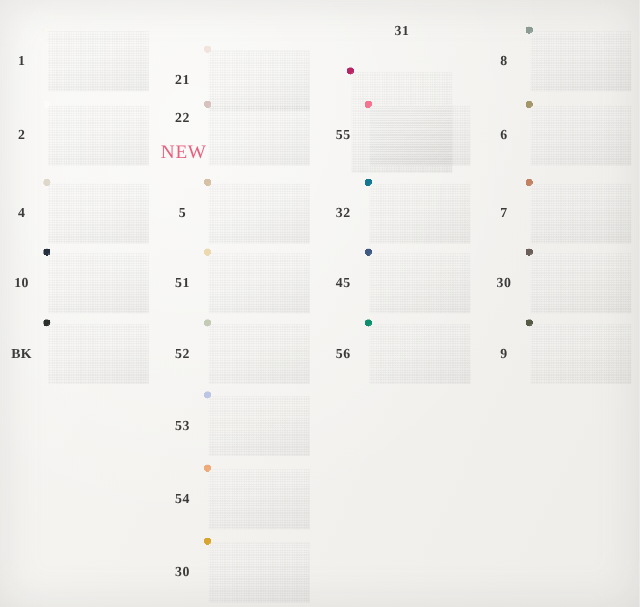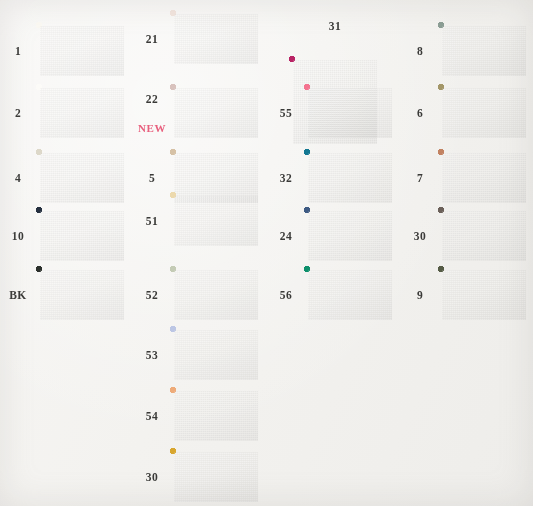--- a/index.html
+++ b/index.html
@@ -64,22 +64,22 @@
   }
   .swatch-label {
     font-size: 11.5px;
     font-weight: bold;
     color: #3a3a38;
     letter-spacing: 0.4px;
     line-height: 12px;
     display: block;
   }
   .swatch-new-tag {
-    font-size: 11px;
-    font-weight: bold;
+    font-size: 16px;
+    font-weight: normal;
     color: #e8607e;
     letter-spacing: 0.6px;
     line-height: 12px;
     display: block;
     margin-top: 17px;
   }
 
   
   .fabric-chip-wrap {
     position: relative;
@@ -193,21 +193,21 @@
             <svg class="chip-svg" viewBox="0 0 92 58" width="92" height="58">
               <path d="M 0 0 A 3.066666666666667 3.066666666666667 0 0 1 6.133333333333334 0 A 3.066666666666667 3.066666666666667 0 0 1 12.266666666666667 0 A 3.066666666666667 3.066666666666667 0 0 1 18.400000000000002 0 A 3.066666666666667 3.066666666666667 0 0 1 24.533333333333335 0 A 3.066666666666667 3.066666666666667 0 0 1 30.666666666666668 0 A 3.066666666666667 3.066666666666667 0 0 1 36.800000000000004 0 A 3.066666666666667 3.066666666666667 0 0 1 42.93333333333334 0 A 3.066666666666667 3.066666666666667 0 0 1 49.06666666666667 0 A 3.066666666666667 3.066666666666667 0 0 1 55.2 0 A 3.066666666666667 3.066666666666667 0 0 1 61.333333333333336 0 A 3.066666666666667 3.066666666666667 0 0 1 67.46666666666667 0 A 3.066666666666667 3.066666666666667 0 0 1 73.60000000000001 0 A 3.066666666666667 3.066666666666667 0 0 1 79.73333333333333 0 A 3.066666666666667 3.066666666666667 0 0 1 85.86666666666667 0 A 3.066666666666667 3.066666666666667 0 0 1 92 0 A 2.9 2.9 0 0 1 92 5.8 A 2.9 2.9 0 0 1 92 11.6 A 2.9 2.9 0 0 1 92 17.4 A 2.9 2.9 0 0 1 92 23.2 A 2.9 2.9 0 0 1 92 29 A 2.9 2.9 0 0 1 92 34.8 A 2.9 2.9 0 0 1 92 40.6 A 2.9 2.9 0 0 1 92 46.4 A 2.9 2.9 0 0 1 92 52.199999999999996 A 2.9 2.9 0 0 1 92 58 A 3.066666666666667 3.066666666666667 0 0 1 85.86666666666667 58 A 3.066666666666667 3.066666666666667 0 0 1 79.73333333333333 58 A 3.066666666666667 3.066666666666667 0 0 1 73.60000000000001 58 A 3.066666666666667 3.066666666666667 0 0 1 67.46666666666667 58 A 3.066666666666667 3.066666666666667 0 0 1 61.333333333333336 58 A 3.066666666666667 3.066666666666667 0 0 1 55.2 58 A 3.066666666666667 3.066666666666667 0 0 1 49.06666666666667 58 A 3.066666666666667 3.066666666666667 0 0 1 42.93333333333334 58 A 3.066666666666667 3.066666666666667 0 0 1 36.800000000000004 58 A 3.066666666666667 3.066666666666667 0 0 1 30.666666666666668 58 A 3.066666666666667 3.066666666666667 0 0 1 24.533333333333335 58 A 3.066666666666667 3.066666666666667 0 0 1 18.400000000000002 58 A 3.066666666666667 3.066666666666667 0 0 1 12.266666666666667 58 A 3.066666666666667 3.066666666666667 0 0 1 6.133333333333334 58 A 3.066666666666667 3.066666666666667 0 0 1 0 58 A 2.9 2.9 0 0 1 0 52.199999999999996 A 2.9 2.9 0 0 1 0 46.4 A 2.9 2.9 0 0 1 0 40.6 A 2.9 2.9 0 0 1 0 34.8 A 2.9 2.9 0 0 1 0 29 A 2.9 2.9 0 0 1 0 23.2 A 2.9 2.9 0 0 1 0 17.4 A 2.9 2.9 0 0 1 0 11.6 A 2.9 2.9 0 0 1 0 5.8 A 2.9 2.9 0 0 1 0 0 Z" fill="#2c302c"></path>
             </svg>
           </div>
           <div class="chip-texture"></div>
           <div class="chip-sheen"></div>
         </div>
       </div>
     </div>
   <div class="swatch-column" id="column-2">
-      <div class="swatch-row" style="top: 8px;">
+      <div class="swatch-row" style="top: 36px;">
         <div class="swatch-label-box">
           <span class="swatch-label">21</span>
         </div>
         <div class="fabric-chip-wrap">
           <div class="fabric-chip">
             <svg class="chip-svg" viewBox="0 0 92 58" width="92" height="58">
               <path d="M 0 0 A 3.066666666666667 3.066666666666667 0 0 1 6.133333333333334 0 A 3.066666666666667 3.066666666666667 0 0 1 12.266666666666667 0 A 3.066666666666667 3.066666666666667 0 0 1 18.400000000000002 0 A 3.066666666666667 3.066666666666667 0 0 1 24.533333333333335 0 A 3.066666666666667 3.066666666666667 0 0 1 30.666666666666668 0 A 3.066666666666667 3.066666666666667 0 0 1 36.800000000000004 0 A 3.066666666666667 3.066666666666667 0 0 1 42.93333333333334 0 A 3.066666666666667 3.066666666666667 0 0 1 49.06666666666667 0 A 3.066666666666667 3.066666666666667 0 0 1 55.2 0 A 3.066666666666667 3.066666666666667 0 0 1 61.333333333333336 0 A 3.066666666666667 3.066666666666667 0 0 1 67.46666666666667 0 A 3.066666666666667 3.066666666666667 0 0 1 73.60000000000001 0 A 3.066666666666667 3.066666666666667 0 0 1 79.73333333333333 0 A 3.066666666666667 3.066666666666667 0 0 1 85.86666666666667 0 A 3.066666666666667 3.066666666666667 0 0 1 92 0 A 2.9 2.9 0 0 1 92 5.8 A 2.9 2.9 0 0 1 92 11.6 A 2.9 2.9 0 0 1 92 17.4 A 2.9 2.9 0 0 1 92 23.2 A 2.9 2.9 0 0 1 92 29 A 2.9 2.9 0 0 1 92 34.8 A 2.9 2.9 0 0 1 92 40.6 A 2.9 2.9 0 0 1 92 46.4 A 2.9 2.9 0 0 1 92 52.199999999999996 A 2.9 2.9 0 0 1 92 58 A 3.066666666666667 3.066666666666667 0 0 1 85.86666666666667 58 A 3.066666666666667 3.066666666666667 0 0 1 79.73333333333333 58 A 3.066666666666667 3.066666666666667 0 0 1 73.60000000000001 58 A 3.066666666666667 3.066666666666667 0 0 1 67.46666666666667 58 A 3.066666666666667 3.066666666666667 0 0 1 61.333333333333336 58 A 3.066666666666667 3.066666666666667 0 0 1 55.2 58 A 3.066666666666667 3.066666666666667 0 0 1 49.06666666666667 58 A 3.066666666666667 3.066666666666667 0 0 1 42.93333333333334 58 A 3.066666666666667 3.066666666666667 0 0 1 36.800000000000004 58 A 3.066666666666667 3.066666666666667 0 0 1 30.666666666666668 58 A 3.066666666666667 3.066666666666667 0 0 1 24.533333333333335 58 A 3.066666666666667 3.066666666666667 0 0 1 18.400000000000002 58 A 3.066666666666667 3.066666666666667 0 0 1 12.266666666666667 58 A 3.066666666666667 3.066666666666667 0 0 1 6.133333333333334 58 A 3.066666666666667 3.066666666666667 0 0 1 0 58 A 2.9 2.9 0 0 1 0 52.199999999999996 A 2.9 2.9 0 0 1 0 46.4 A 2.9 2.9 0 0 1 0 40.6 A 2.9 2.9 0 0 1 0 34.8 A 2.9 2.9 0 0 1 0 29 A 2.9 2.9 0 0 1 0 23.2 A 2.9 2.9 0 0 1 0 17.4 A 2.9 2.9 0 0 1 0 11.6 A 2.9 2.9 0 0 1 0 5.8 A 2.9 2.9 0 0 1 0 0 Z" fill="#f2e4dd"></path>
             </svg>
           </div>
           <div class="chip-texture"></div>
@@ -236,21 +236,21 @@
         <div class="fabric-chip-wrap">
           <div class="fabric-chip">
             <svg class="chip-svg" viewBox="0 0 92 58" width="92" height="58">
               <path d="M 0 0 A 3.066666666666667 3.066666666666667 0 0 1 6.133333333333334 0 A 3.066666666666667 3.066666666666667 0 0 1 12.266666666666667 0 A 3.066666666666667 3.066666666666667 0 0 1 18.400000000000002 0 A 3.066666666666667 3.066666666666667 0 0 1 24.533333333333335 0 A 3.066666666666667 3.066666666666667 0 0 1 30.666666666666668 0 A 3.066666666666667 3.066666666666667 0 0 1 36.800000000000004 0 A 3.066666666666667 3.066666666666667 0 0 1 42.93333333333334 0 A 3.066666666666667 3.066666666666667 0 0 1 49.06666666666667 0 A 3.066666666666667 3.066666666666667 0 0 1 55.2 0 A 3.066666666666667 3.066666666666667 0 0 1 61.333333333333336 0 A 3.066666666666667 3.066666666666667 0 0 1 67.46666666666667 0 A 3.066666666666667 3.066666666666667 0 0 1 73.60000000000001 0 A 3.066666666666667 3.066666666666667 0 0 1 79.73333333333333 0 A 3.066666666666667 3.066666666666667 0 0 1 85.86666666666667 0 A 3.066666666666667 3.066666666666667 0 0 1 92 0 A 2.9 2.9 0 0 1 92 5.8 A 2.9 2.9 0 0 1 92 11.6 A 2.9 2.9 0 0 1 92 17.4 A 2.9 2.9 0 0 1 92 23.2 A 2.9 2.9 0 0 1 92 29 A 2.9 2.9 0 0 1 92 34.8 A 2.9 2.9 0 0 1 92 40.6 A 2.9 2.9 0 0 1 92 46.4 A 2.9 2.9 0 0 1 92 52.199999999999996 A 2.9 2.9 0 0 1 92 58 A 3.066666666666667 3.066666666666667 0 0 1 85.86666666666667 58 A 3.066666666666667 3.066666666666667 0 0 1 79.73333333333333 58 A 3.066666666666667 3.066666666666667 0 0 1 73.60000000000001 58 A 3.066666666666667 3.066666666666667 0 0 1 67.46666666666667 58 A 3.066666666666667 3.066666666666667 0 0 1 61.333333333333336 58 A 3.066666666666667 3.066666666666667 0 0 1 55.2 58 A 3.066666666666667 3.066666666666667 0 0 1 49.06666666666667 58 A 3.066666666666667 3.066666666666667 0 0 1 42.93333333333334 58 A 3.066666666666667 3.066666666666667 0 0 1 36.800000000000004 58 A 3.066666666666667 3.066666666666667 0 0 1 30.666666666666668 58 A 3.066666666666667 3.066666666666667 0 0 1 24.533333333333335 58 A 3.066666666666667 3.066666666666667 0 0 1 18.400000000000002 58 A 3.066666666666667 3.066666666666667 0 0 1 12.266666666666667 58 A 3.066666666666667 3.066666666666667 0 0 1 6.133333333333334 58 A 3.066666666666667 3.066666666666667 0 0 1 0 58 A 2.9 2.9 0 0 1 0 52.199999999999996 A 2.9 2.9 0 0 1 0 46.4 A 2.9 2.9 0 0 1 0 40.6 A 2.9 2.9 0 0 1 0 34.8 A 2.9 2.9 0 0 1 0 29 A 2.9 2.9 0 0 1 0 23.2 A 2.9 2.9 0 0 1 0 17.4 A 2.9 2.9 0 0 1 0 11.6 A 2.9 2.9 0 0 1 0 5.8 A 2.9 2.9 0 0 1 0 0 Z" fill="#d6c1a5"></path>
             </svg>
           </div>
           <div class="chip-texture"></div>
           <div class="chip-sheen"></div>
         </div>
       </div>
-      <div class="swatch-row" style="top: 190px;">
+      <div class="swatch-row" style="top: 205px;">
         <div class="swatch-label-box">
           <span class="swatch-label">51</span>
         </div>
         <div class="fabric-chip-wrap">
           <div class="fabric-chip">
             <svg class="chip-svg" viewBox="0 0 92 58" width="92" height="58">
               <path d="M 0 0 A 3.066666666666667 3.066666666666667 0 0 1 6.133333333333334 0 A 3.066666666666667 3.066666666666667 0 0 1 12.266666666666667 0 A 3.066666666666667 3.066666666666667 0 0 1 18.400000000000002 0 A 3.066666666666667 3.066666666666667 0 0 1 24.533333333333335 0 A 3.066666666666667 3.066666666666667 0 0 1 30.666666666666668 0 A 3.066666666666667 3.066666666666667 0 0 1 36.800000000000004 0 A 3.066666666666667 3.066666666666667 0 0 1 42.93333333333334 0 A 3.066666666666667 3.066666666666667 0 0 1 49.06666666666667 0 A 3.066666666666667 3.066666666666667 0 0 1 55.2 0 A 3.066666666666667 3.066666666666667 0 0 1 61.333333333333336 0 A 3.066666666666667 3.066666666666667 0 0 1 67.46666666666667 0 A 3.066666666666667 3.066666666666667 0 0 1 73.60000000000001 0 A 3.066666666666667 3.066666666666667 0 0 1 79.73333333333333 0 A 3.066666666666667 3.066666666666667 0 0 1 85.86666666666667 0 A 3.066666666666667 3.066666666666667 0 0 1 92 0 A 2.9 2.9 0 0 1 92 5.8 A 2.9 2.9 0 0 1 92 11.6 A 2.9 2.9 0 0 1 92 17.4 A 2.9 2.9 0 0 1 92 23.2 A 2.9 2.9 0 0 1 92 29 A 2.9 2.9 0 0 1 92 34.8 A 2.9 2.9 0 0 1 92 40.6 A 2.9 2.9 0 0 1 92 46.4 A 2.9 2.9 0 0 1 92 52.199999999999996 A 2.9 2.9 0 0 1 92 58 A 3.066666666666667 3.066666666666667 0 0 1 85.86666666666667 58 A 3.066666666666667 3.066666666666667 0 0 1 79.73333333333333 58 A 3.066666666666667 3.066666666666667 0 0 1 73.60000000000001 58 A 3.066666666666667 3.066666666666667 0 0 1 67.46666666666667 58 A 3.066666666666667 3.066666666666667 0 0 1 61.333333333333336 58 A 3.066666666666667 3.066666666666667 0 0 1 55.2 58 A 3.066666666666667 3.066666666666667 0 0 1 49.06666666666667 58 A 3.066666666666667 3.066666666666667 0 0 1 42.93333333333334 58 A 3.066666666666667 3.066666666666667 0 0 1 36.800000000000004 58 A 3.066666666666667 3.066666666666667 0 0 1 30.666666666666668 58 A 3.066666666666667 3.066666666666667 0 0 1 24.533333333333335 58 A 3.066666666666667 3.066666666666667 0 0 1 18.400000000000002 58 A 3.066666666666667 3.066666666666667 0 0 1 12.266666666666667 58 A 3.066666666666667 3.066666666666667 0 0 1 6.133333333333334 58 A 3.066666666666667 3.066666666666667 0 0 1 0 58 A 2.9 2.9 0 0 1 0 52.199999999999996 A 2.9 2.9 0 0 1 0 46.4 A 2.9 2.9 0 0 1 0 40.6 A 2.9 2.9 0 0 1 0 34.8 A 2.9 2.9 0 0 1 0 29 A 2.9 2.9 0 0 1 0 23.2 A 2.9 2.9 0 0 1 0 17.4 A 2.9 2.9 0 0 1 0 11.6 A 2.9 2.9 0 0 1 0 5.8 A 2.9 2.9 0 0 1 0 0 Z" fill="#ecd9ad"></path>
             </svg>
           </div>
           <div class="chip-texture"></div>
@@ -352,21 +352,21 @@
             <svg class="chip-svg" viewBox="0 0 92 58" width="92" height="58">
               <path d="M 0 0 A 3.066666666666667 3.066666666666667 0 0 1 6.133333333333334 0 A 3.066666666666667 3.066666666666667 0 0 1 12.266666666666667 0 A 3.066666666666667 3.066666666666667 0 0 1 18.400000000000002 0 A 3.066666666666667 3.066666666666667 0 0 1 24.533333333333335 0 A 3.066666666666667 3.066666666666667 0 0 1 30.666666666666668 0 A 3.066666666666667 3.066666666666667 0 0 1 36.800000000000004 0 A 3.066666666666667 3.066666666666667 0 0 1 42.93333333333334 0 A 3.066666666666667 3.066666666666667 0 0 1 49.06666666666667 0 A 3.066666666666667 3.066666666666667 0 0 1 55.2 0 A 3.066666666666667 3.066666666666667 0 0 1 61.333333333333336 0 A 3.066666666666667 3.066666666666667 0 0 1 67.46666666666667 0 A 3.066666666666667 3.066666666666667 0 0 1 73.60000000000001 0 A 3.066666666666667 3.066666666666667 0 0 1 79.73333333333333 0 A 3.066666666666667 3.066666666666667 0 0 1 85.86666666666667 0 A 3.066666666666667 3.066666666666667 0 0 1 92 0 A 2.9 2.9 0 0 1 92 5.8 A 2.9 2.9 0 0 1 92 11.6 A 2.9 2.9 0 0 1 92 17.4 A 2.9 2.9 0 0 1 92 23.2 A 2.9 2.9 0 0 1 92 29 A 2.9 2.9 0 0 1 92 34.8 A 2.9 2.9 0 0 1 92 40.6 A 2.9 2.9 0 0 1 92 46.4 A 2.9 2.9 0 0 1 92 52.199999999999996 A 2.9 2.9 0 0 1 92 58 A 3.066666666666667 3.066666666666667 0 0 1 85.86666666666667 58 A 3.066666666666667 3.066666666666667 0 0 1 79.73333333333333 58 A 3.066666666666667 3.066666666666667 0 0 1 73.60000000000001 58 A 3.066666666666667 3.066666666666667 0 0 1 67.46666666666667 58 A 3.066666666666667 3.066666666666667 0 0 1 61.333333333333336 58 A 3.066666666666667 3.066666666666667 0 0 1 55.2 58 A 3.066666666666667 3.066666666666667 0 0 1 49.06666666666667 58 A 3.066666666666667 3.066666666666667 0 0 1 42.93333333333334 58 A 3.066666666666667 3.066666666666667 0 0 1 36.800000000000004 58 A 3.066666666666667 3.066666666666667 0 0 1 30.666666666666668 58 A 3.066666666666667 3.066666666666667 0 0 1 24.533333333333335 58 A 3.066666666666667 3.066666666666667 0 0 1 18.400000000000002 58 A 3.066666666666667 3.066666666666667 0 0 1 12.266666666666667 58 A 3.066666666666667 3.066666666666667 0 0 1 6.133333333333334 58 A 3.066666666666667 3.066666666666667 0 0 1 0 58 A 2.9 2.9 0 0 1 0 52.199999999999996 A 2.9 2.9 0 0 1 0 46.4 A 2.9 2.9 0 0 1 0 40.6 A 2.9 2.9 0 0 1 0 34.8 A 2.9 2.9 0 0 1 0 29 A 2.9 2.9 0 0 1 0 23.2 A 2.9 2.9 0 0 1 0 17.4 A 2.9 2.9 0 0 1 0 11.6 A 2.9 2.9 0 0 1 0 5.8 A 2.9 2.9 0 0 1 0 0 Z" fill="#137791"></path>
             </svg>
           </div>
           <div class="chip-texture"></div>
           <div class="chip-sheen"></div>
         </div>
       </div>
       <div class="swatch-row" style="top: 205px;">
         <div class="swatch-label-box">
-          <span class="swatch-label">24</span>
+          <span class="swatch-label">45</span>
         </div>
         <div class="fabric-chip-wrap">
           <div class="fabric-chip">
             <svg class="chip-svg" viewBox="0 0 92 58" width="92" height="58">
               <path d="M 0 0 A 3.066666666666667 3.066666666666667 0 0 1 6.133333333333334 0 A 3.066666666666667 3.066666666666667 0 0 1 12.266666666666667 0 A 3.066666666666667 3.066666666666667 0 0 1 18.400000000000002 0 A 3.066666666666667 3.066666666666667 0 0 1 24.533333333333335 0 A 3.066666666666667 3.066666666666667 0 0 1 30.666666666666668 0 A 3.066666666666667 3.066666666666667 0 0 1 36.800000000000004 0 A 3.066666666666667 3.066666666666667 0 0 1 42.93333333333334 0 A 3.066666666666667 3.066666666666667 0 0 1 49.06666666666667 0 A 3.066666666666667 3.066666666666667 0 0 1 55.2 0 A 3.066666666666667 3.066666666666667 0 0 1 61.333333333333336 0 A 3.066666666666667 3.066666666666667 0 0 1 67.46666666666667 0 A 3.066666666666667 3.066666666666667 0 0 1 73.60000000000001 0 A 3.066666666666667 3.066666666666667 0 0 1 79.73333333333333 0 A 3.066666666666667 3.066666666666667 0 0 1 85.86666666666667 0 A 3.066666666666667 3.066666666666667 0 0 1 92 0 A 2.9 2.9 0 0 1 92 5.8 A 2.9 2.9 0 0 1 92 11.6 A 2.9 2.9 0 0 1 92 17.4 A 2.9 2.9 0 0 1 92 23.2 A 2.9 2.9 0 0 1 92 29 A 2.9 2.9 0 0 1 92 34.8 A 2.9 2.9 0 0 1 92 40.6 A 2.9 2.9 0 0 1 92 46.4 A 2.9 2.9 0 0 1 92 52.199999999999996 A 2.9 2.9 0 0 1 92 58 A 3.066666666666667 3.066666666666667 0 0 1 85.86666666666667 58 A 3.066666666666667 3.066666666666667 0 0 1 79.73333333333333 58 A 3.066666666666667 3.066666666666667 0 0 1 73.60000000000001 58 A 3.066666666666667 3.066666666666667 0 0 1 67.46666666666667 58 A 3.066666666666667 3.066666666666667 0 0 1 61.333333333333336 58 A 3.066666666666667 3.066666666666667 0 0 1 55.2 58 A 3.066666666666667 3.066666666666667 0 0 1 49.06666666666667 58 A 3.066666666666667 3.066666666666667 0 0 1 42.93333333333334 58 A 3.066666666666667 3.066666666666667 0 0 1 36.800000000000004 58 A 3.066666666666667 3.066666666666667 0 0 1 30.666666666666668 58 A 3.066666666666667 3.066666666666667 0 0 1 24.533333333333335 58 A 3.066666666666667 3.066666666666667 0 0 1 18.400000000000002 58 A 3.066666666666667 3.066666666666667 0 0 1 12.266666666666667 58 A 3.066666666666667 3.066666666666667 0 0 1 6.133333333333334 58 A 3.066666666666667 3.066666666666667 0 0 1 0 58 A 2.9 2.9 0 0 1 0 52.199999999999996 A 2.9 2.9 0 0 1 0 46.4 A 2.9 2.9 0 0 1 0 40.6 A 2.9 2.9 0 0 1 0 34.8 A 2.9 2.9 0 0 1 0 29 A 2.9 2.9 0 0 1 0 23.2 A 2.9 2.9 0 0 1 0 17.4 A 2.9 2.9 0 0 1 0 11.6 A 2.9 2.9 0 0 1 0 5.8 A 2.9 2.9 0 0 1 0 0 Z" fill="#3e5a83"></path>
             </svg>
           </div>
           <div class="chip-texture"></div>
           <div class="chip-sheen"></div>
         </div>

